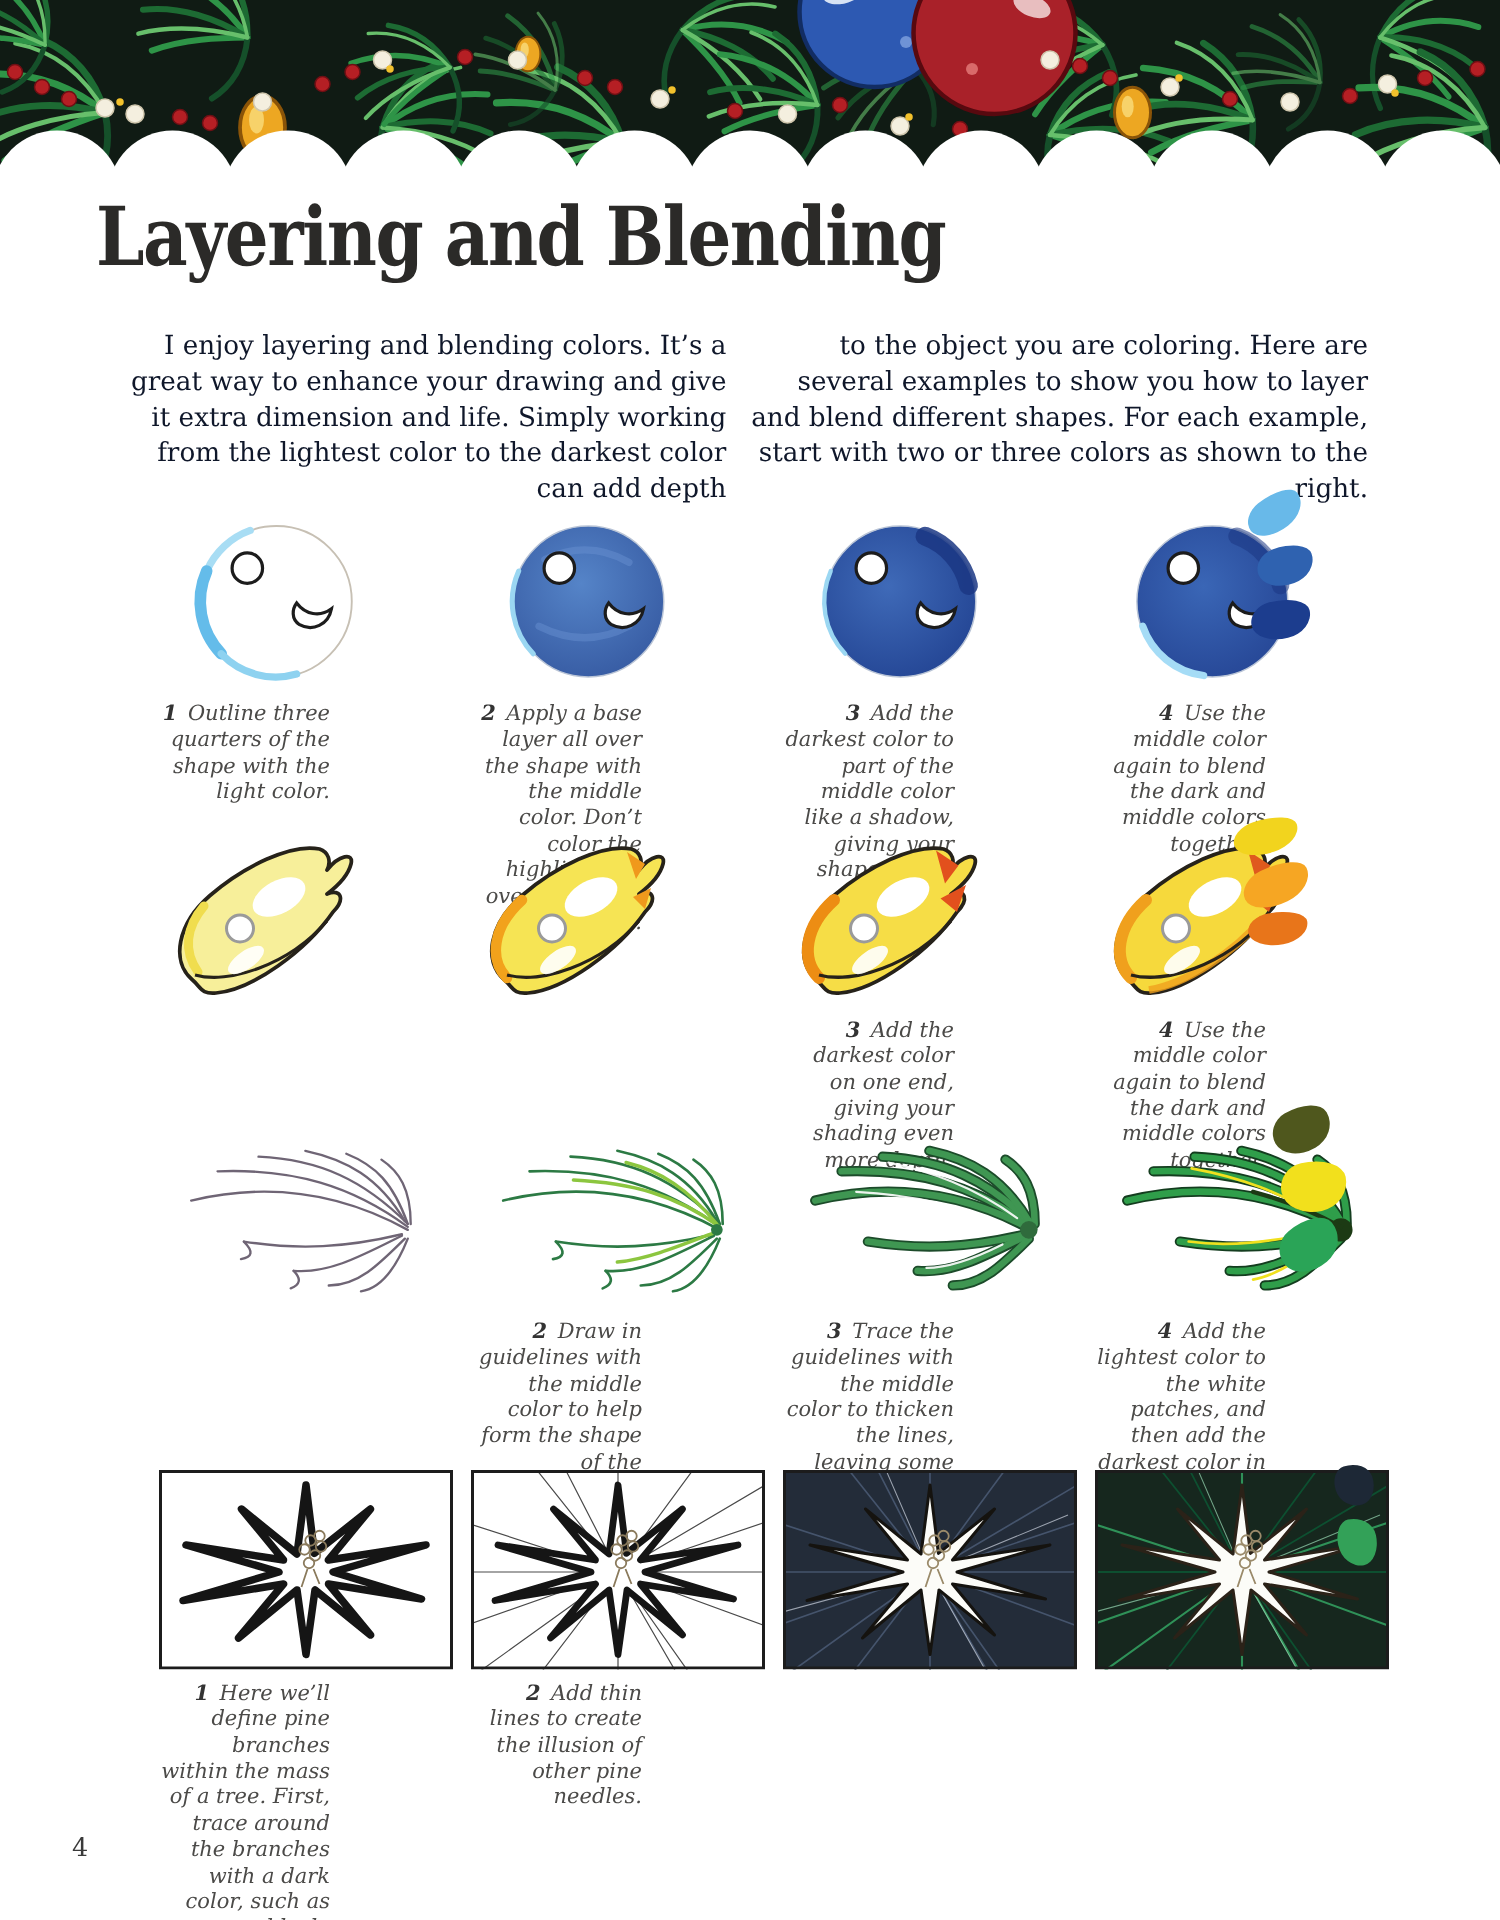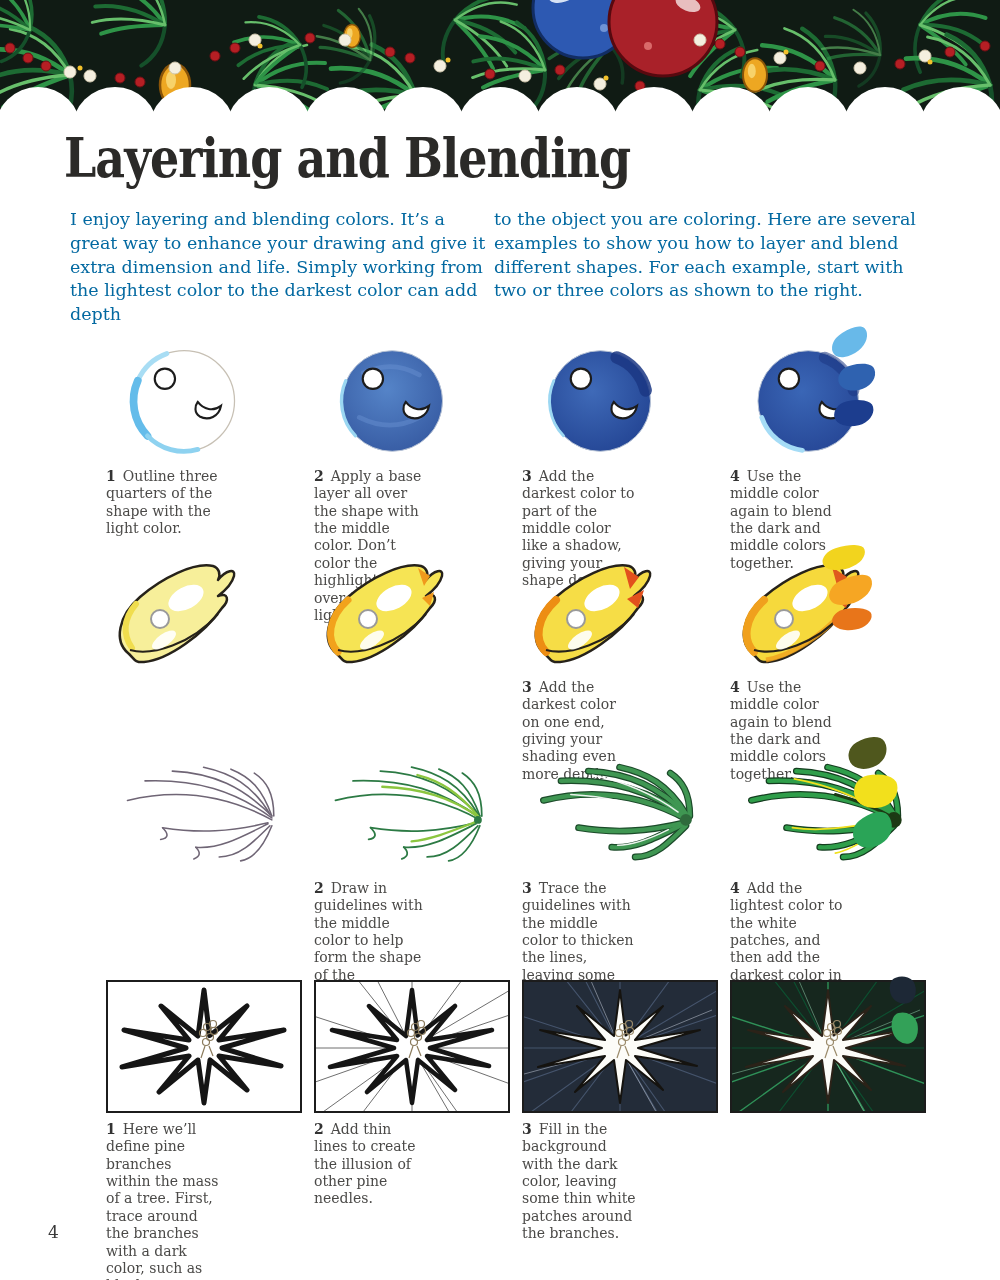--- a/index.html
+++ b/index.html
@@ -1,35 +1,35 @@
 <!DOCTYPE html>
 <html><head>
 <meta charset="utf-8">
 <style>
   html,body{margin:0;padding:0;background:#ffffff;}
   .page{position:relative;width:1000px;height:1280px;background:#fff;overflow:hidden;
-        font-family:"DejaVu Serif", "Liberation Serif", serif;}
+        font-family:"DejaVu Serif", "Liberation Serif", serif;text-align:right;}
 
   
   .garland{position:absolute;top:0;left:0;width:1000px;height:128px;}
   .garland svg{display:block;}
 
   
   .title{position:absolute;left:64px;top:126px;margin:0;
          font-size:46px;font-weight:700;color:#2b2a28;letter-spacing:-1px;
          transform:scaleY(1.18);transform-origin:left top;white-space:nowrap;}
   .intro{position:absolute;left:66px;top:204px;width:862px;display:flex;}
-  .intro p{margin:4px;font-size:17.5px;line-height:1.36;color:#0369a1;}
+  .intro p{margin:16px;font-size:17.5px;line-height:1.36;color:#0f172a;}
   .intro .colL{width:426px;}
   .intro .colR{width:436px;margin-left:0;}
 
   
   .trow{position:absolute;left:66px;width:832px;display:grid;
         grid-template-columns:repeat(4,208px);}
-  .cell{position:relative;}
+  .cell{position:relative;font-style:italic;}
   .art{display:block;}
   .art svg{display:block;}
   .caption{margin:8px 14px 0 0;font-size:14px;line-height:1.24;color:#4b4a48;}
   .caption b{font-weight:700;color:#333;margin-right:7px;}
 
   #row1{top:326px;} #row2{top:540px;} #row3{top:744px;} #row4{top:964px;}
 
   
   .swatches{position:absolute;}
   .swatch{position:absolute;display:block;
@@ -487,21 +487,20 @@
               <circle cx="108" cy="51" r="3.5"></circle>
               <circle cx="97" cy="53" r="3.5"></circle>
           <circle cx="104" cy="57" r="3.5"></circle>
               <circle cx="100" cy="62" r="3.5"></circle>
               <circle cx="107" cy="44" r="3.5"></circle>
           <path d="M99,66 L95,78 M103,66 L107,76"></path>
         </g>
         <rect x="1" y="1" width="194" height="131" fill="none" stroke="#1c1c1c" stroke-width="2"></rect>
       </svg>
         </div>
-      <figcaption class="caption"><b>3</b><span>Fill in the background with the dark color, leaving some thin white patches around the branches.</span></figcaption>
     </figure>
     <figure class="cell">
       <div class="art">
           <svg width="196" height="133" viewBox="0 0 196 133">
         <rect x="1" y="1" width="194" height="131" fill="#16271e"></rect>
         <g stroke="#2f9158" stroke-width="1.4">
           <path d="M98,68 L98,-40 M98,68 L240,20 M98,68 L240,120 M98,68 L98,180 M98,68 L-50,120 M98,68 L-50,20 M98,68 L160,175 M98,68 L-30,160"></path>
         </g>
         <g stroke="#0d4f30" stroke-width="1.2">
           <path d="M98,68 L170,-30 M98,68 L250,68 M98,68 L170,170 M98,68 L20,170 M98,68 L-60,68 M98,68 L20,-30 M98,68 L230,-10 M98,68 L40,-45"></path>

